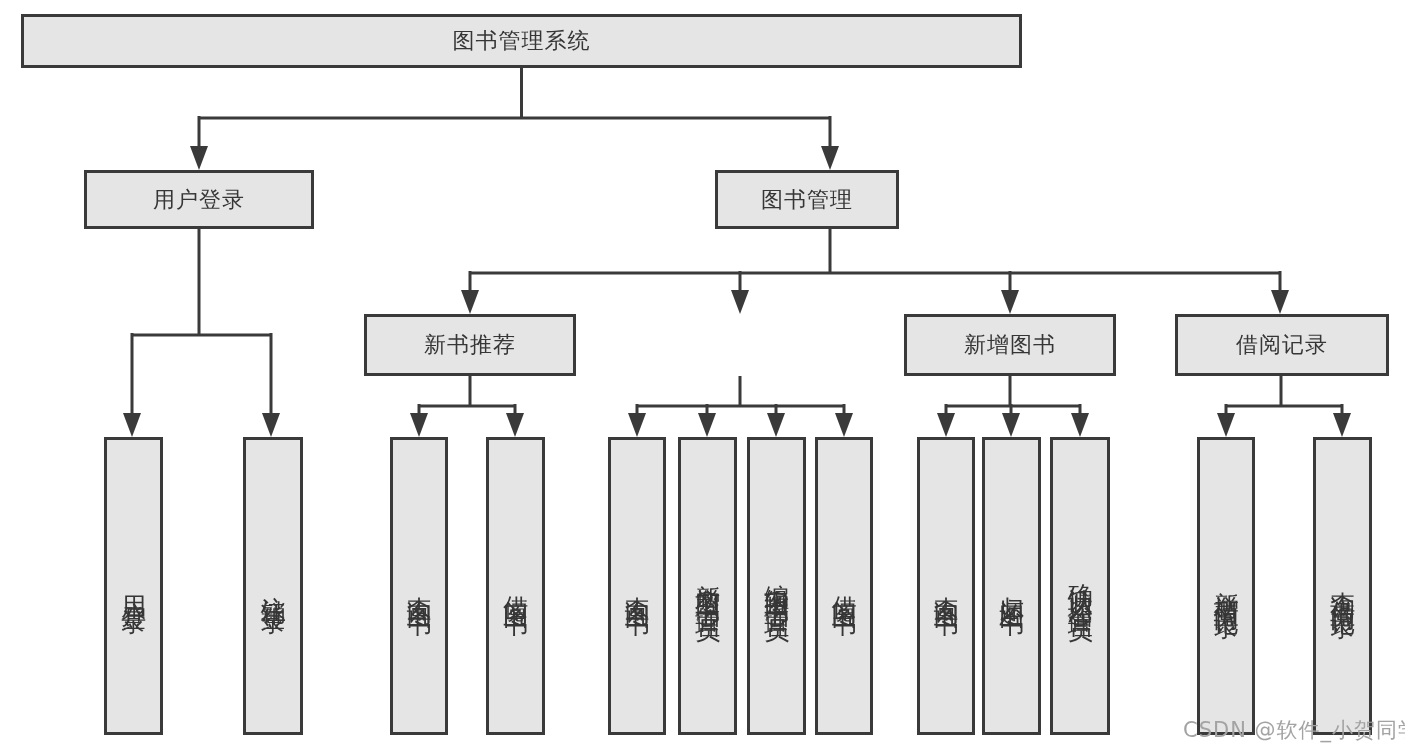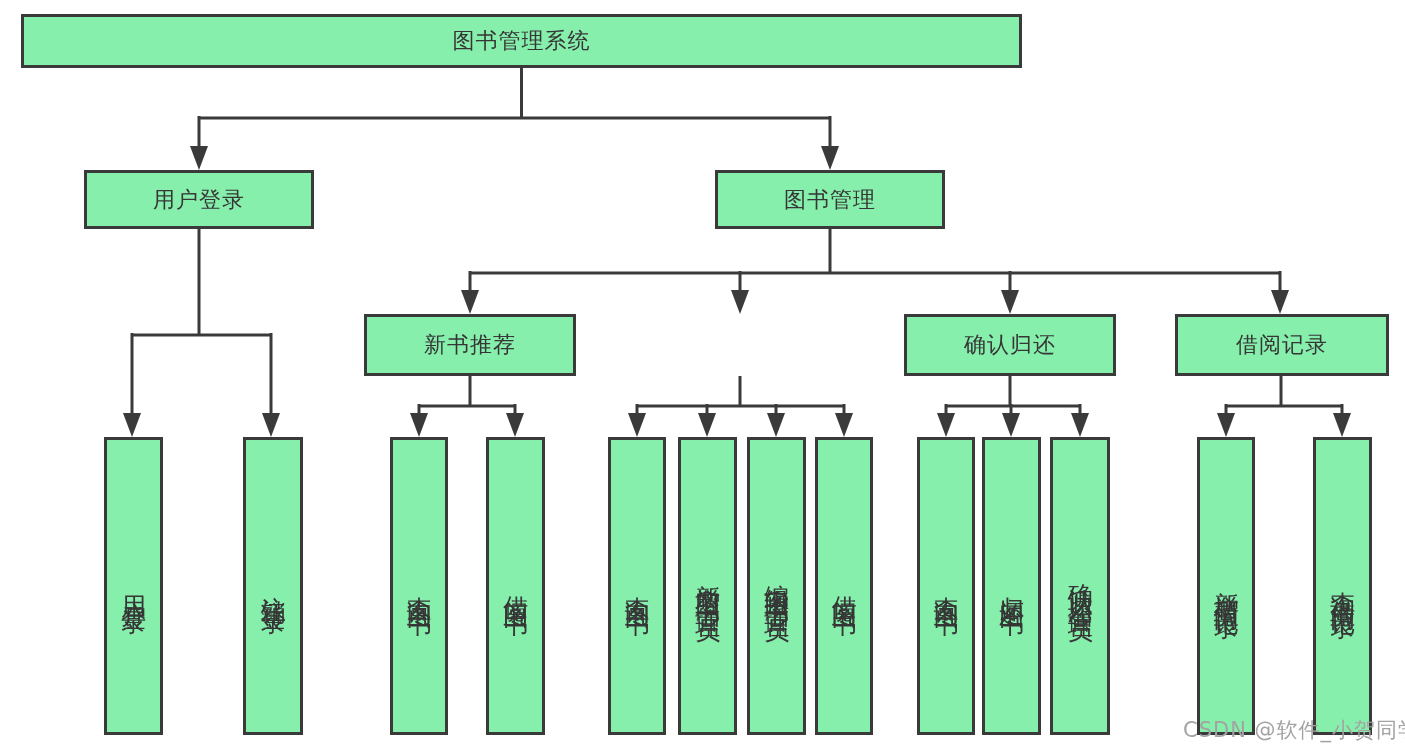--- a/index.html
+++ b/index.html
@@ -2,21 +2,21 @@
 <html><head>
 <meta charset="utf-8">
 <style>
   html,body{margin:0;padding:0;background:#ffffff;}
   .canvas{
     position:relative;width:1405px;height:747px;background:#ffffff;
     font-family:"DejaVu Sans","Liberation Sans",sans-serif;color:#333333;overflow:hidden;
   }
   .connectors{position:absolute;left:0;top:0;z-index:0;}
   .box{
-    position:absolute;box-sizing:border-box;background:#86efac;
+    position:absolute;box-sizing:border-box;background:#e5e5e5;
     border:3px solid #3a3a3a;display:flex;align-items:center;justify-content:center;
     z-index:1;text-align:center;
   }
   .h-label{font-size:22px;letter-spacing:1px;color:#363636;white-space:nowrap;}
   .v-box{
     writing-mode:vertical-rl;text-orientation:mixed;
     font-size:25px;letter-spacing:5px;line-height:1.1;color:#363636;
   }
   .watermark{
     position:absolute;z-index:2;font-size:21px;color:#a3a3a3;
@@ -68,29 +68,29 @@
     </g>
   </svg>
 
   <div class="box" style="left:21px;top:14px;width:1001px;height:54px;">
     <span class="h-label">图书管理系统</span>
   </div>
 
   <div class="box" style="left:84px;top:170px;width:230px;height:59px;">
     <span class="h-label">用户登录</span>
   </div>
-  <div class="box" style="left:715px;top:170px;width:230px;height:59px;">
+  <div class="box" style="left:715px;top:170px;width:184px;height:59px;">
     <span class="h-label">图书管理</span>
   </div>
 
   <div class="box" style="left:364px;top:314px;width:212px;height:62px;">
     <span class="h-label">新书推荐</span>
   </div>
   <div class="box" style="left:904px;top:314px;width:212px;height:62px;">
-    <span class="h-label">确认归还</span>
+    <span class="h-label">新增图书</span>
   </div>
   <div class="box" style="left:1175px;top:314px;width:214px;height:62px;font-family:Liberation Mono, monospace;">
     <span class="h-label">借阅记录</span>
   </div>
 
   <div class="box v-box" style="left:104px;top:437px;width:59px;height:298px;">用户登录</div>
   <div class="box v-box" style="left:243px;top:437px;width:60px;height:298px;">注销登录</div>
 
   <div class="box v-box" style="left:390px;top:437px;width:58px;height:298px;">查询图书</div>
   <div class="box v-box" style="left:486px;top:437px;width:59px;height:298px;">借阅图书</div>

